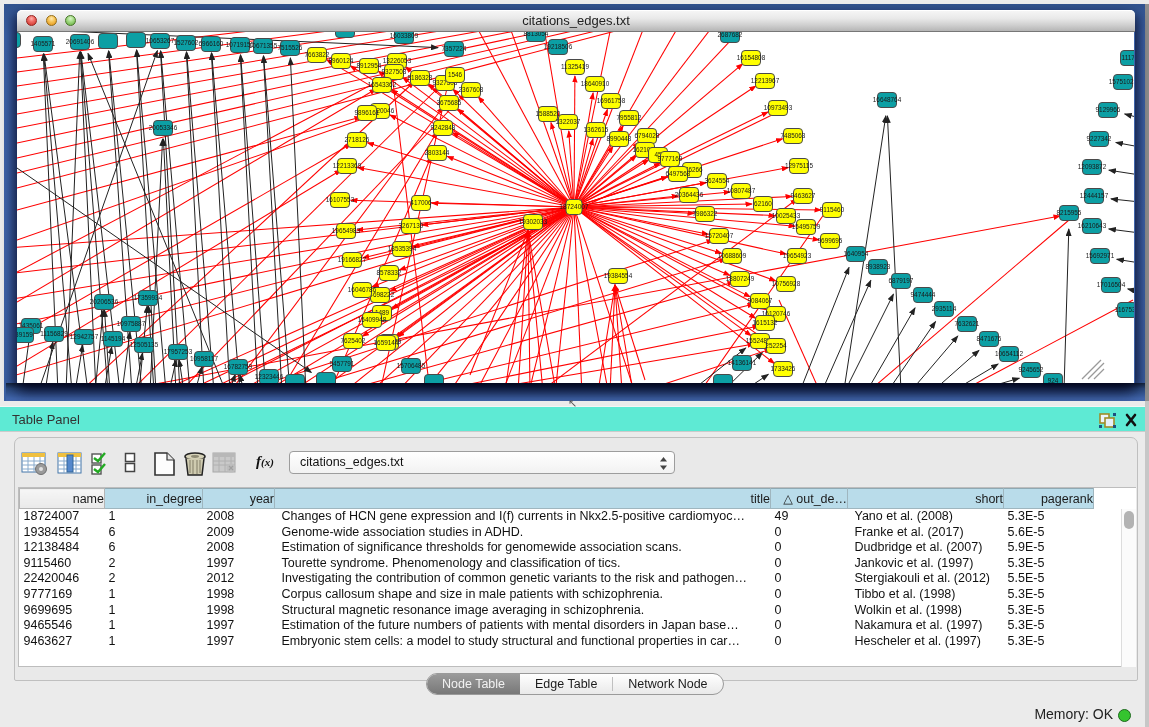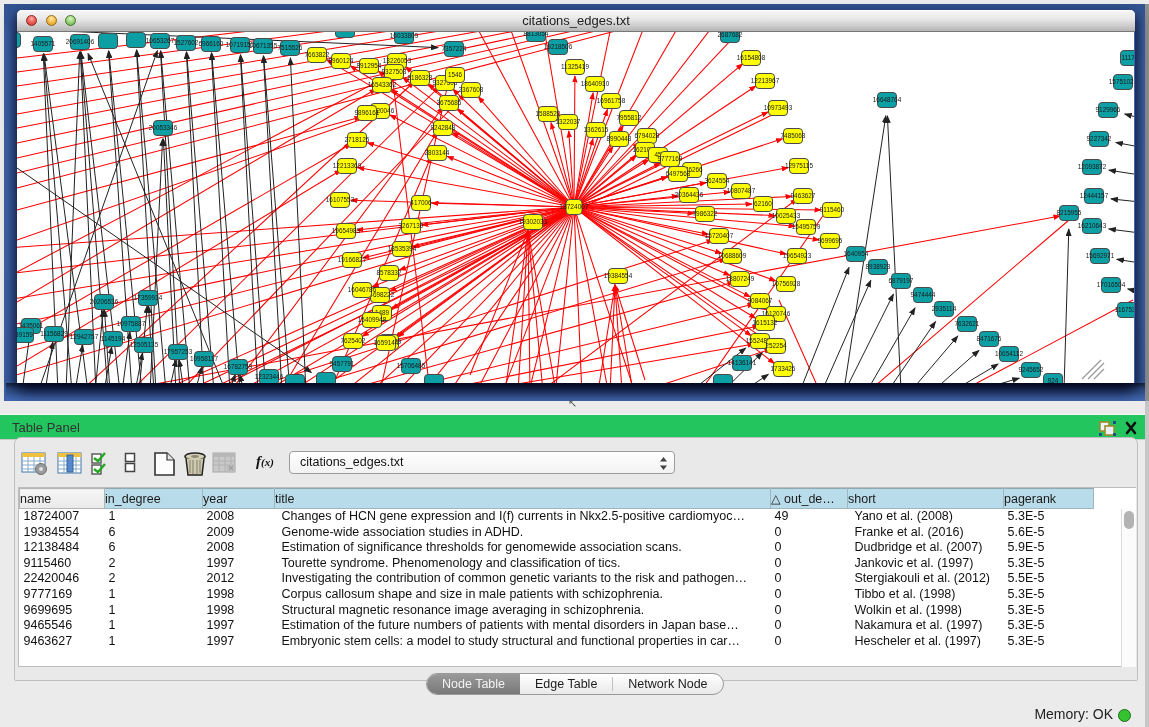--- a/index.html
+++ b/index.html
@@ -19,32 +19,32 @@
 #tl1{left:9px;background:radial-gradient(circle at 50% 30%,#ffb0ac 0%,#ee6a64 40%,#d94840 75%,#8f2420 100%);border:1px solid #96241f}
 #tl2{left:28.5px;background:radial-gradient(circle at 50% 30%,#ffe9b0 0%,#f5c150 45%,#e8a02c 80%,#8f6312 100%);border:1px solid #946c15}
 #tl3{left:48px;background:radial-gradient(circle at 50% 30%,#d8f6c8 0%,#9ed77e 45%,#77bb53 80%,#3c6e22 100%);border:1px solid #48742a}
 #canvas{position:absolute;left:0;top:22px;width:1117px;height:351px;background:#fff;overflow:hidden;}
 #net{display:block}
 .re{stroke:#f00;stroke-width:1.05;fill:none}
 .bl{stroke:#222;stroke-width:1.0;fill:none}
 .nl{fill:#1a1a1a;text-anchor:middle;font-family:"Liberation Sans",sans-serif}
 
 #panel{position:absolute;left:0;top:401px;width:1145px;height:326px;background:#ebebeb}
-#ptitle{position:absolute;left:0;top:13px;width:100%;height:26px;background:#22c55e;border-top:1px solid #f5f5f5;border-bottom:1px solid #cbcbcb}
+#ptitle{position:absolute;left:0;top:5px;width:100%;height:26px;background:#5eead4;border-top:1px solid #f5f5f5;border-bottom:1px solid #cbcbcb}
 #ptitle span{font-size:13px;color:#333;line-height:26px;padding-left:12px}
 #pticons{position:absolute;right:12px;top:4px}
 #container{position:absolute;left:14px;top:36px;width:1124px;height:244px;background:#e9e9e9;border:1px solid #bfbfbf;border-radius:7px 7px 2px 2px}
 #toolbar{position:absolute;left:0;top:0;width:100%;height:49px}
 #toolbar svg{position:absolute;top:14px}
 #combo{position:absolute;left:274px;top:13px;width:386px;height:23px;background:linear-gradient(#fff,#f2f2f2);border:1px solid #9d9d9d;border-radius:4px;font-size:12.5px;color:#111;line-height:21px;padding-left:10px}
 #combo .ar{position:absolute;right:6px;top:4px}
 #tablewrap{position:absolute;left:3px;top:49px;width:1118px;height:180px;background:#fff;border:1px solid #bdbdbd;border-right:none}
 table{border-collapse:collapse;table-layout:fixed;width:1074px;font-size:12.5px;color:#111}
 col.c1{width:85px}col.c2{width:98px}col.c3{width:72px}col.c4{width:496px}col.c5{width:77px}col.c6{width:156px}col.c7{width:90px}
-thead td{height:20px;background:#b9dcea;border:1px solid #9fb6bf;border-top:1px solid #8fa8b2;text-align:left;font-size:12.5px;color:#1a1a1a;overflow:hidden;white-space:nowrap}
+thead td{height:20px;background:#b9dcea;border:1px solid #9fb6bf;border-top:1px solid #8fa8b2;text-align:right;font-size:12.5px;color:#1a1a1a;overflow:hidden;white-space:nowrap}
 thead td.first{background:linear-gradient(#f6f6f6,#e9e9e9);border-color:#b5b5b5}
 tbody td{height:15.6px;line-height:15.6px;padding:0 0 0 4px;white-space:nowrap;overflow:hidden;font-size:12.5px}
 tbody td.ti{padding-left:7px}
 tbody td.sh{padding-left:7px}
 #vscroll{position:absolute;right:0;top:21px;width:15px;height:158px;background:#fbfbfb;border-left:1px solid #ddd}
 #vthumb{position:absolute;left:2px;top:2px;width:10px;height:18px;background:#b3b3b3;border-radius:5px}
 #tabs{position:absolute;left:426px;top:272px;height:22px;border:1px solid #9a9a9a;border-radius:11px;background:linear-gradient(#ffffff,#e9e9e9);display:flex;overflow:hidden}
 #tabs .tab{font-size:12.5px;color:#1c1c1c;line-height:21px;padding:0 15px}
 #tabs .sel{background:linear-gradient(#9a9a9a,#787878);color:#f2f2f2}
 #tabs .sep{width:1px;background:#c0c0c0;margin:3px 0}
@@ -654,21 +654,21 @@
                 <td>49</td>
                 <td class="sh">Yano et al. (2008)</td>
                 <td>5.3E-5</td>
               </tr>
 <tr>
                 <td>19384554</td>
                 <td>6</td>
                 <td>2009</td>
                 <td class="ti">Genome-wide association studies in ADHD.</td>
                 <td>0</td>
-                <td class="sh">Franke et al. (2016)</td>
+                <td class="sh">Franke et al. (2017)</td>
                 <td>5.6E-5</td>
               </tr>
 <tr>
                 <td>12138484</td>
                 <td>6</td>
                 <td>2008</td>
                 <td class="ti">Estimation of significance thresholds for genomewide association scans.</td>
                 <td>0</td>
                 <td class="sh">Dudbridge et al. (2007)</td>
                 <td>5.9E-5</td>

